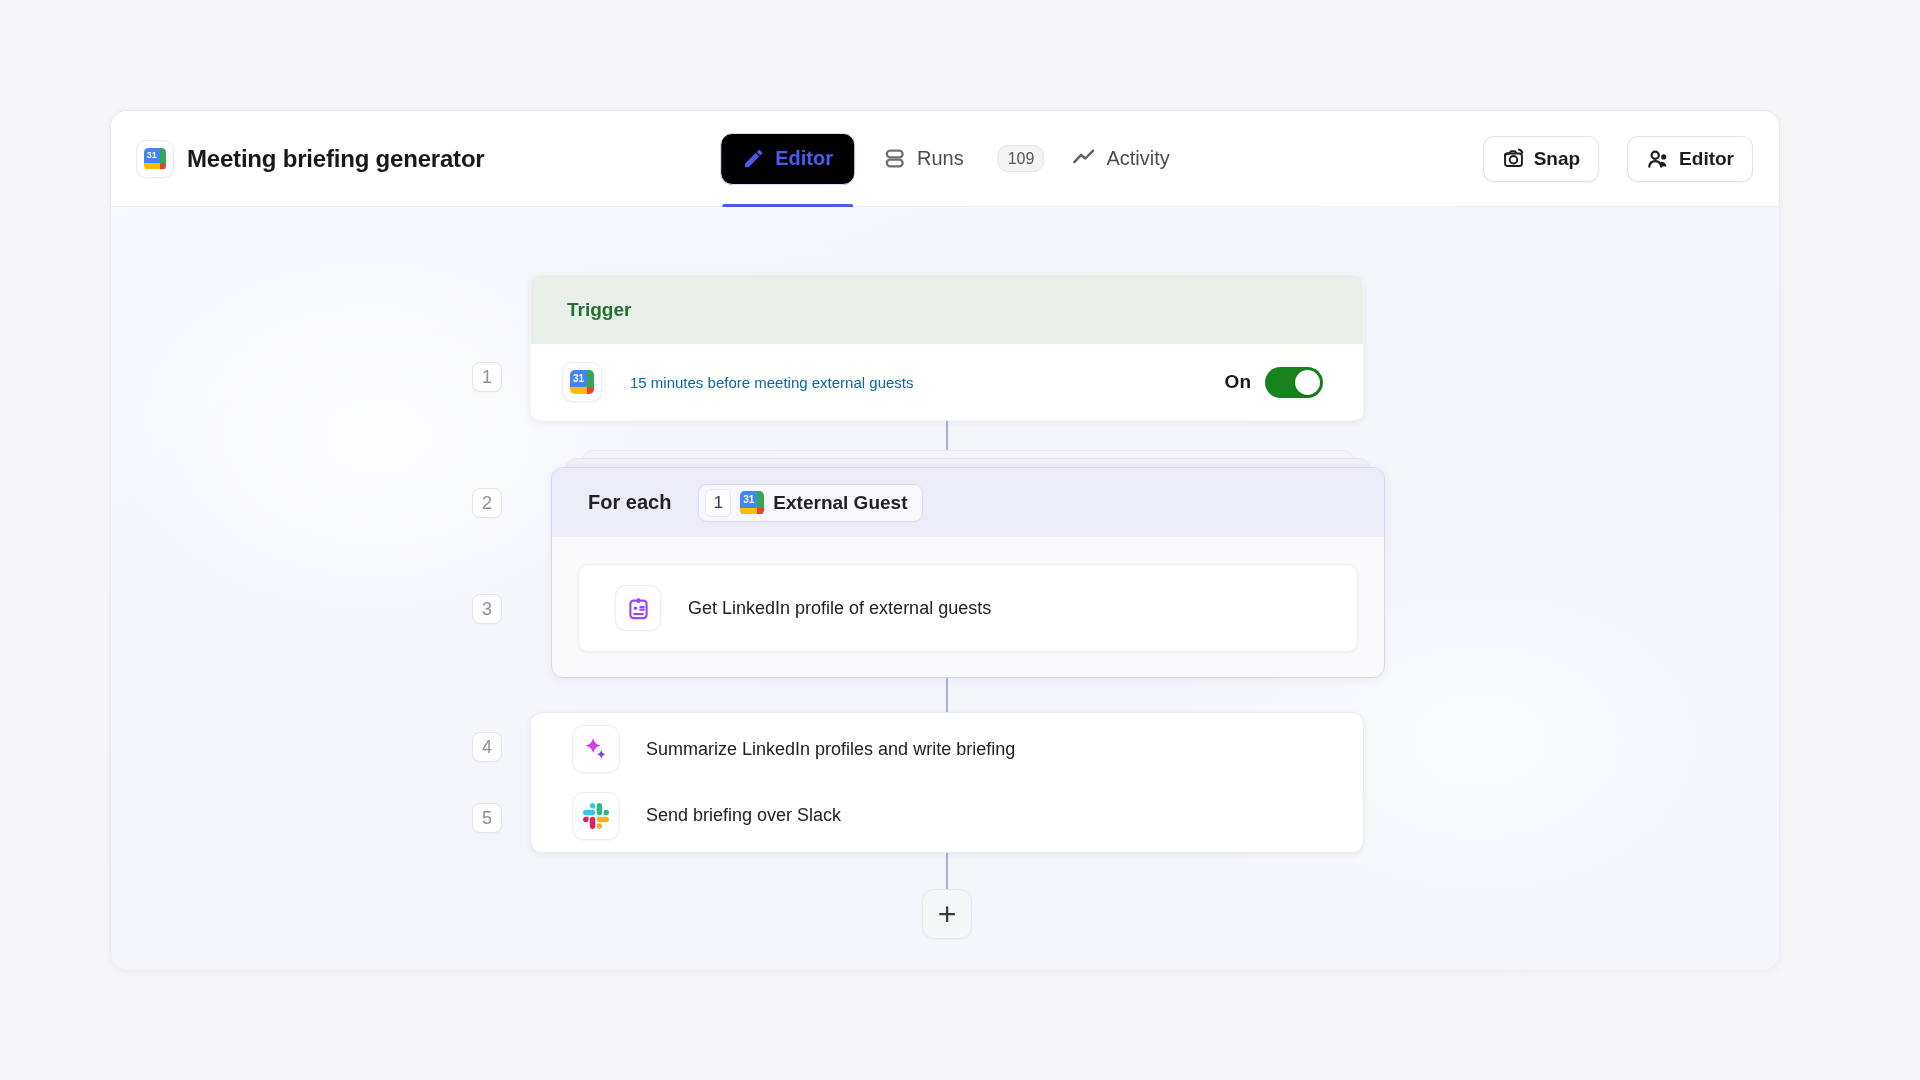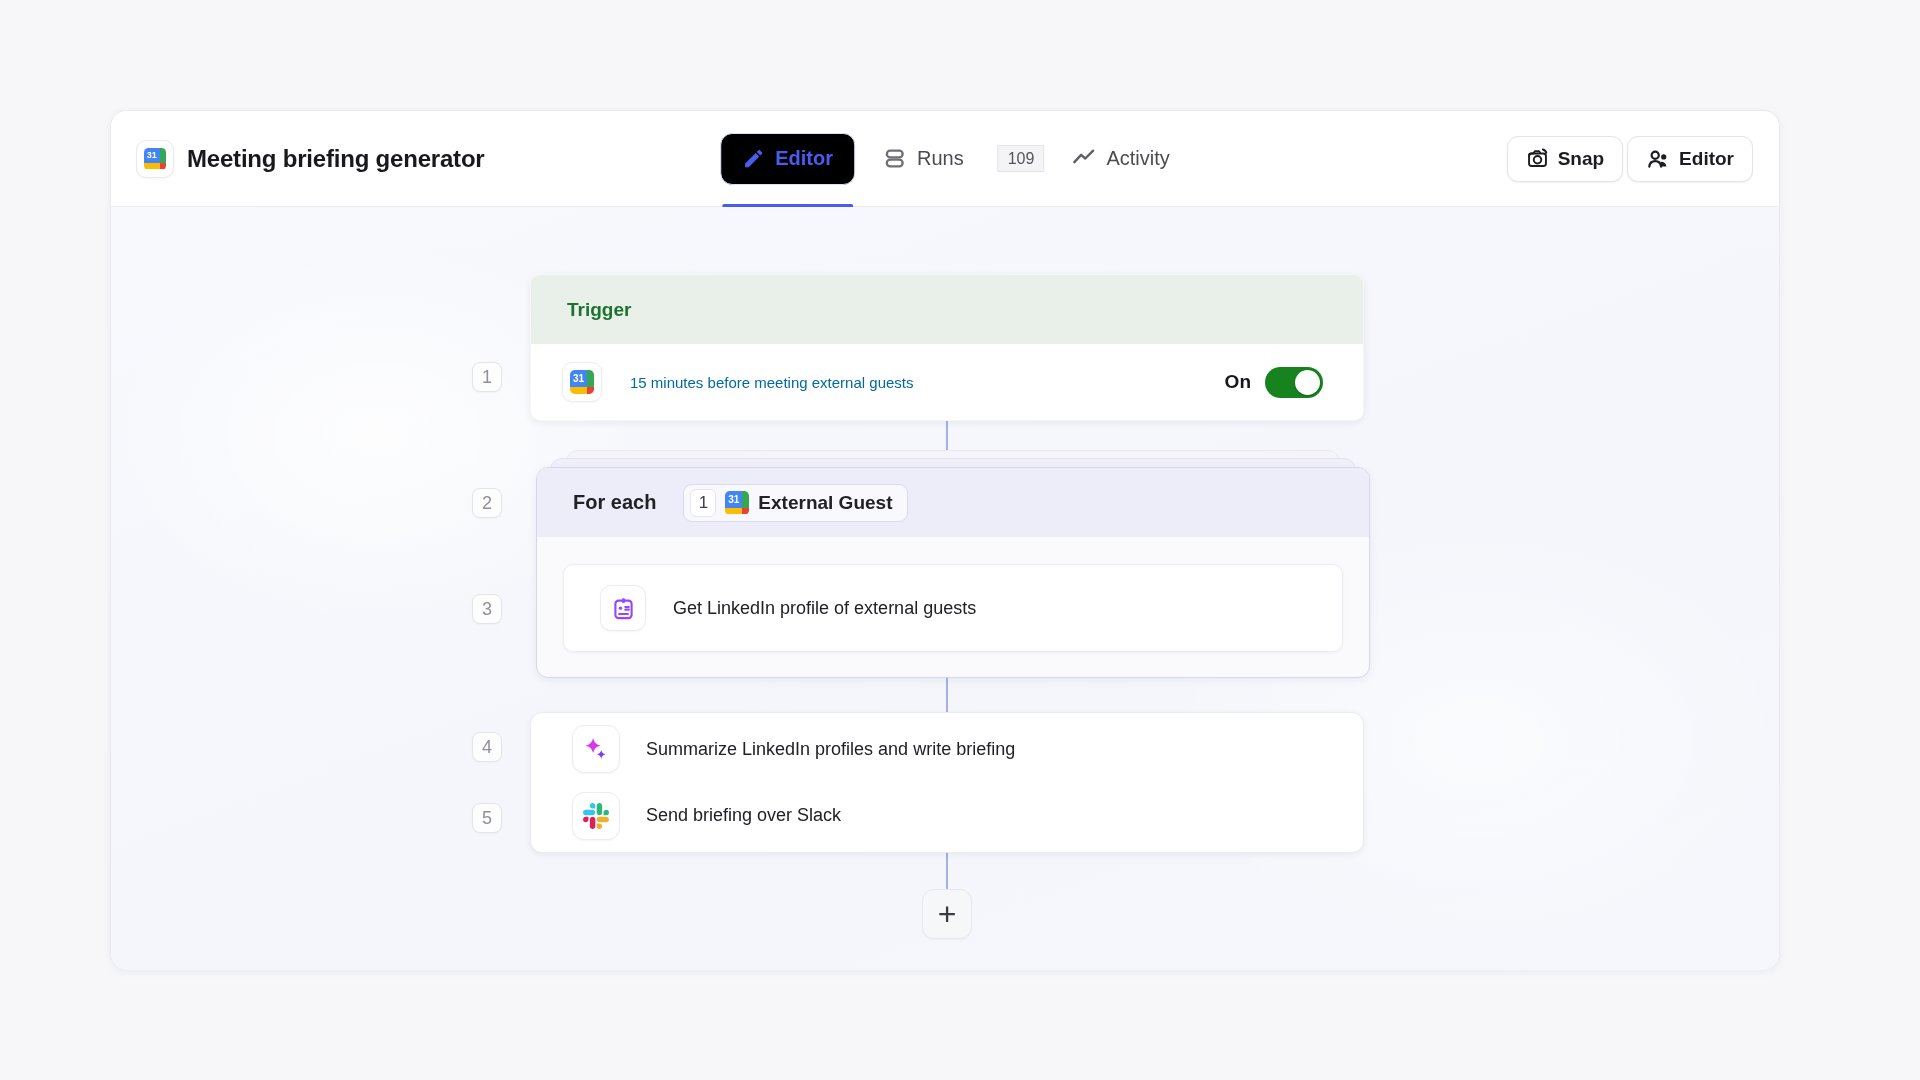--- a/index.html
+++ b/index.html
@@ -41,23 +41,23 @@
   .tab-pill {
     height:52px; padding:0 21px; border-radius:12px;
     background:#000000; border:1px solid #dbe1fc; color:#4a5cf0; font-weight:700;justify-content:flex-end;
   }
   .tab-pill::after {
     content:""; position:absolute; left:1px; right:1px; top:70px; height:4px;
     background:#4a5cf0; border-radius:2px;
   }
   .runs-badge {
     font-size:16px; font-weight:500; color:#55555c; background:#f4f4f6;
-    border:1px solid #e3e3e8; border-radius:1px; padding:3px 9px; line-height:1.2;margin-left:24px;
-  }
-  .h-right { display:flex; gap:4px; }
+    border:1px solid #e3e3e8; border-radius:11px; padding:3px 9px; line-height:1.2;margin-left:24px;
+  }
+  .h-right { display:flex; gap:28px; }
   .hdr-btn {
     display:flex; align-items:center; gap:9px; height:46px; padding:0 18px;
     background:#fff; border:1px solid #e4e4e9; border-radius:11px;
     font-family:"Liberation Sans",sans-serif; font-size:19px; font-weight:700; color:#1c1c21;
     box-shadow:0 1px 2px rgba(16,16,30,.06); cursor:pointer;
   }
   
   .canvas {
     position:relative; height:763px; border-radius:0 0 16px 16px; overflow:hidden;
     background:
@@ -96,21 +96,21 @@
   .on-label { margin-left:auto; font-size:19px; font-weight:700; color:#17171c; }
   .toggle {
     margin-left:14px; width:58px; height:31px; border-radius:16px; background:#17831f;
     position:relative; cursor:pointer; flex:none;
   }
   .toggle .knob {
     position:absolute; right:3px; top:3px; width:25px; height:25px; border-radius:50%;
     background:#fff; box-shadow:0 1px 2px rgba(0,0,0,.25);
   }
   
-  .foreach-wrap { position:absolute; left:425px; top:260px; width:834px; height:241px; }
+  .foreach-wrap { position:absolute; left:440px; top:260px; width:834px; height:241px; }
   .stack-layer { position:absolute; height:34px; border-radius:12px; }
   .stack-layer.l2 { top:-17px; left:30px; right:30px; background:#f5f4fb; border:1px solid #eae8f4; }
   .stack-layer.l1 { top:-9px; left:14px; right:14px; background:#f1f0f9; border:1px solid #e4e2f0; }
   .foreach-card {
     position:relative; height:211px; border-radius:12px; background:#fafafd;
     border:1px solid #d9d5f0; overflow:hidden; box-shadow:0 2px 8px rgba(60,50,130,.07);
   }
   .foreach-hd { height:69px; background:#edecf9; display:flex; align-items:center; padding-left:36px; }
   .foreach-label { font-size:20px; font-weight:700; color:#212126; }
   .guest-pill {

